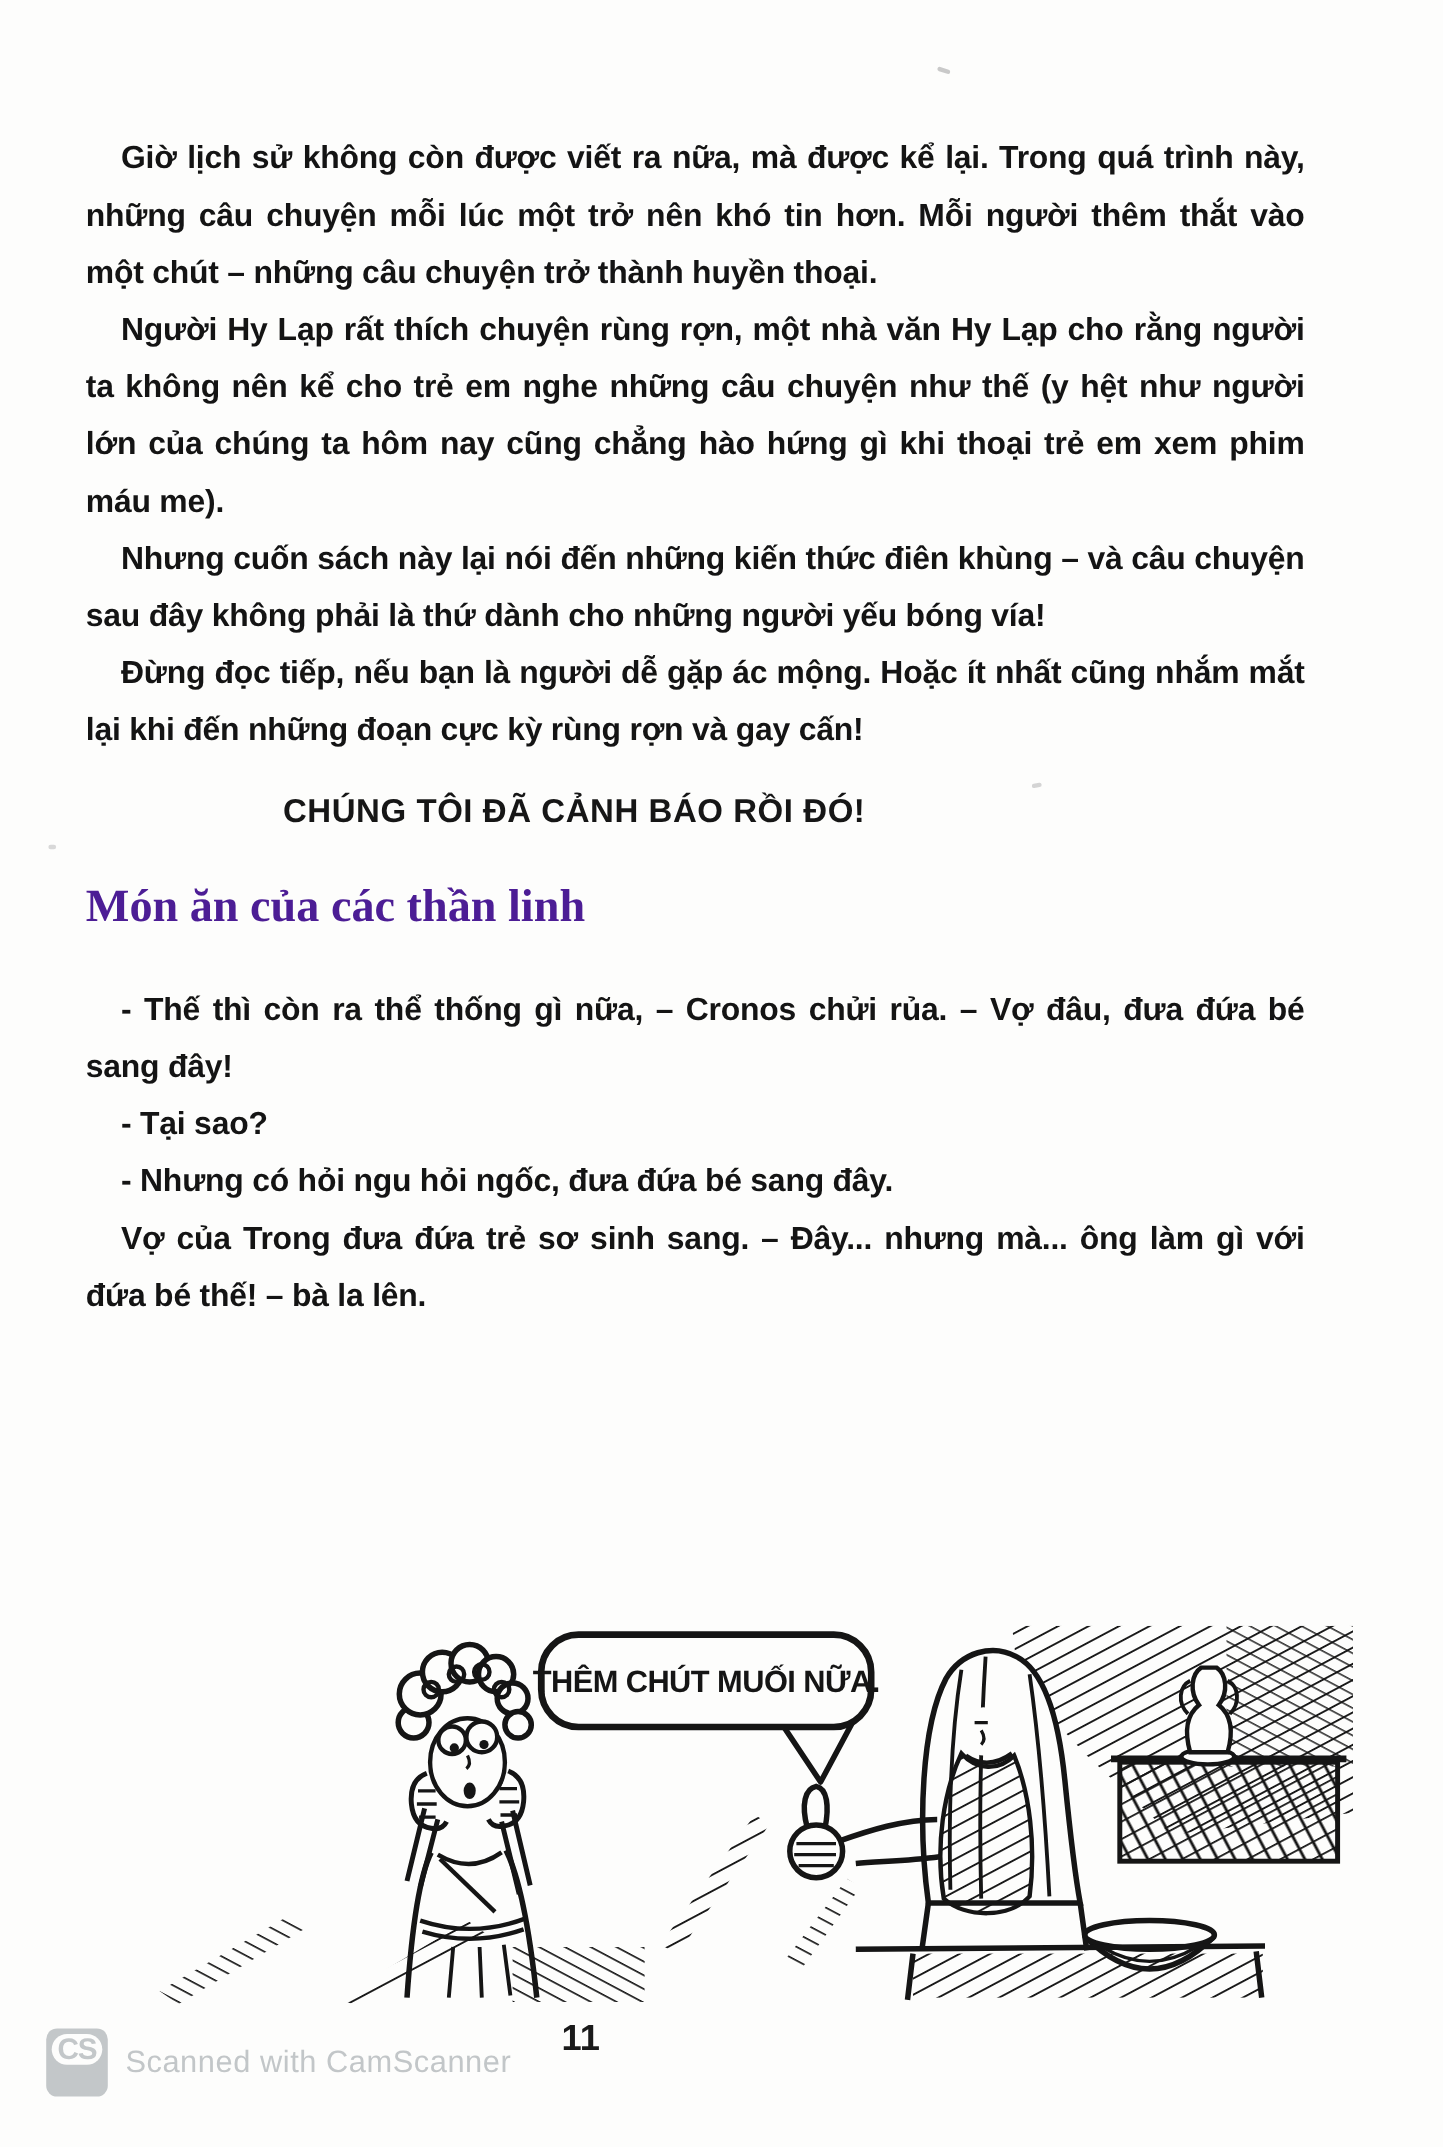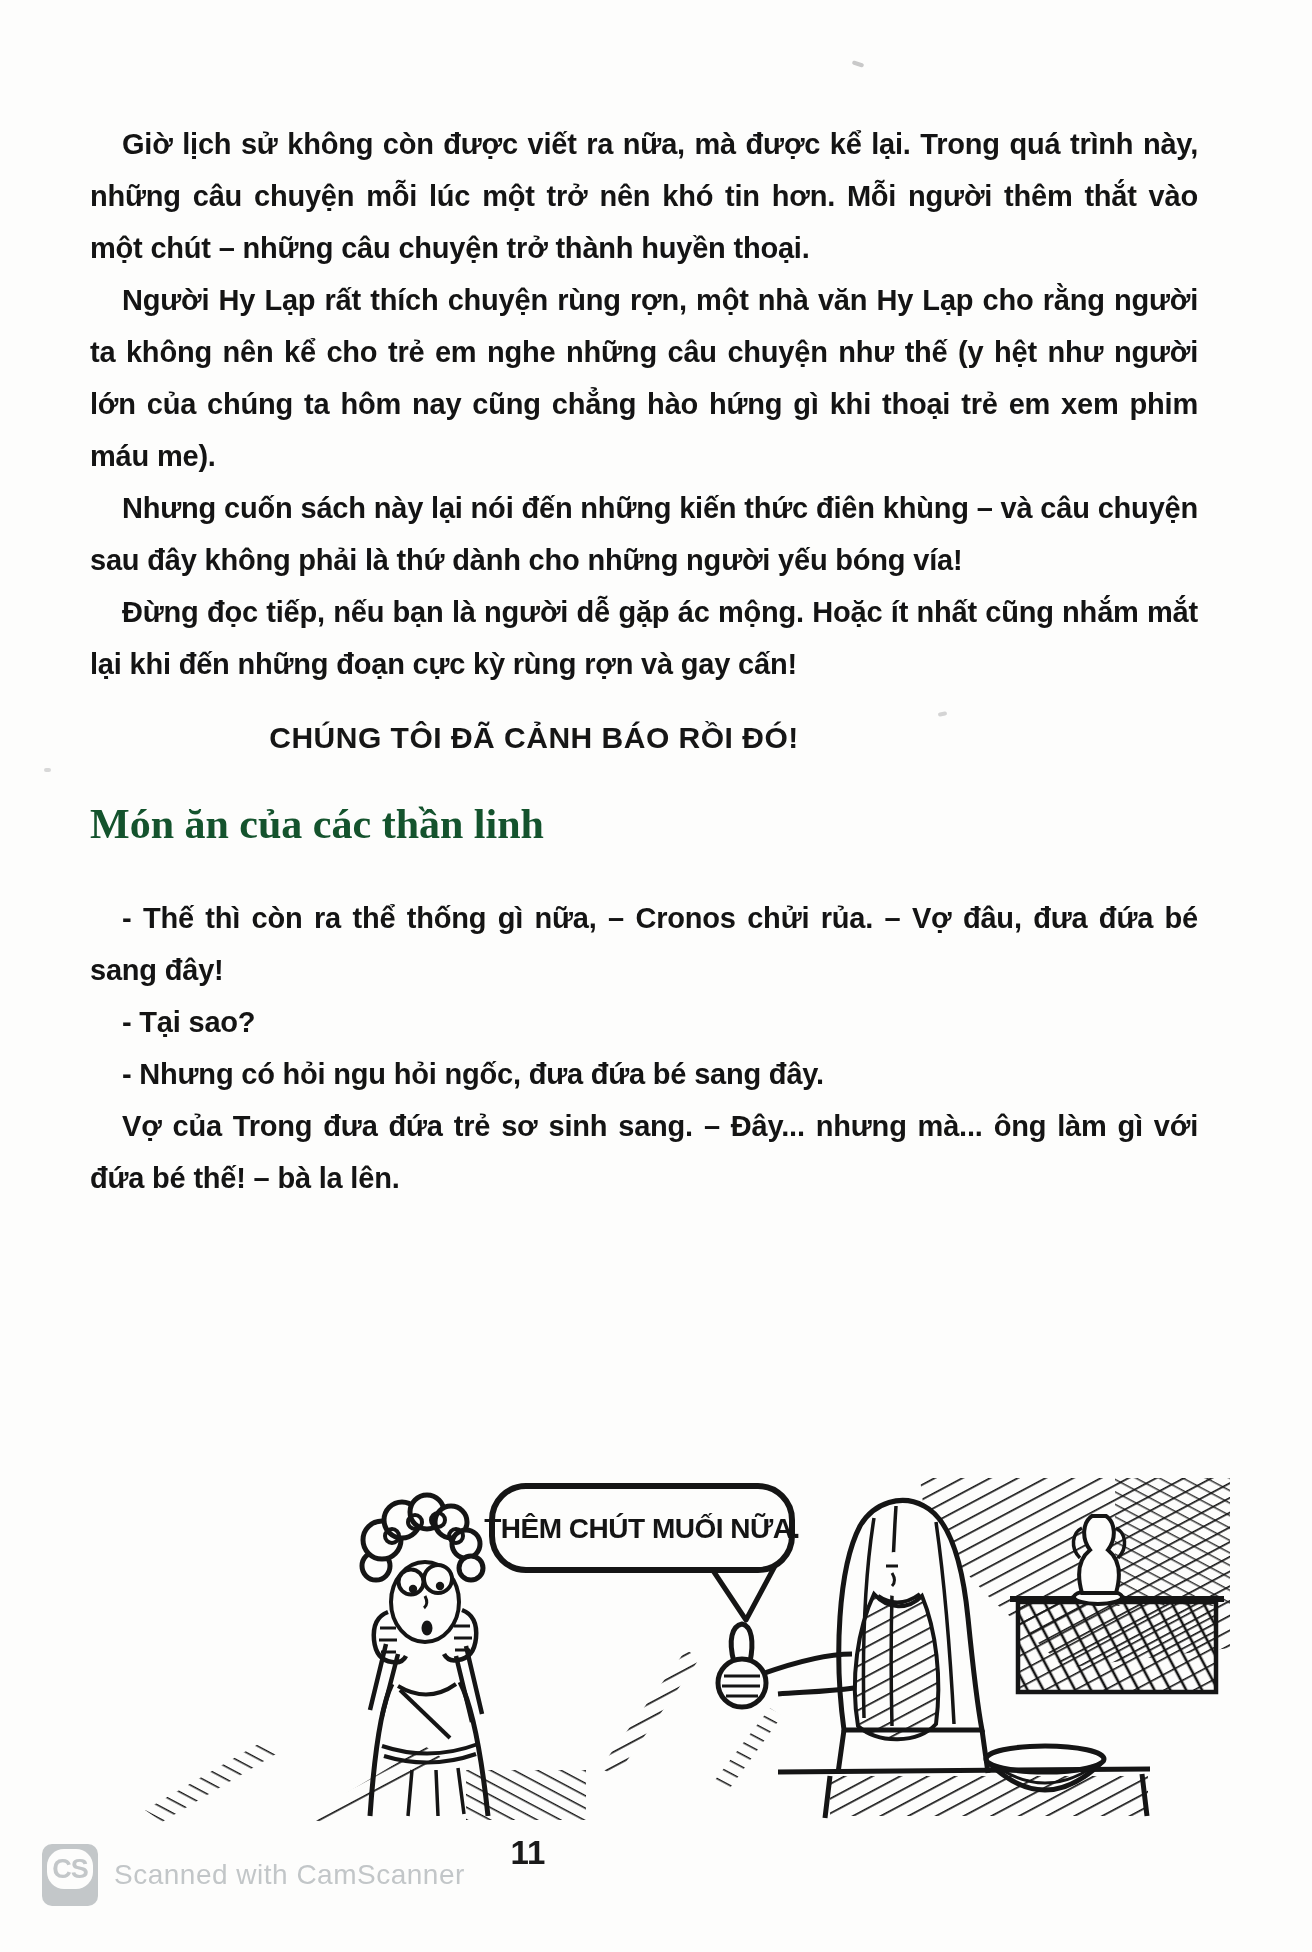--- a/index.html
+++ b/index.html
@@ -9,21 +9,20 @@
     background:#fdfdfc;
     overflow:hidden;
     font-family:"Liberation Sans",sans-serif;
     color:#121212;
   }
   
   .text-col{
     position:absolute;
     left:78px;top:118px;
     width:1108px;
-    margin-left:12px;
   }
   .text-col p.body{
     margin:0;
     font-size:29px;
     line-height:52px;
     font-weight:700;
     letter-spacing:-0.2px;
     text-align:justify;
     text-indent:32px;
     color:#141414;
@@ -38,21 +37,21 @@
     letter-spacing:0.5px;
     color:#161616;
   }
   .heading{
     margin:34px 0 42px 0;
     font-family:"Liberation Serif",serif;
     font-size:42px;
     line-height:52px;
     font-weight:700;
     letter-spacing:0;
-    color:#14532d;
+    color:#4c1d95;
   }
   
   .illustration{
     position:absolute;
     left:130px;top:1478px;
     width:1100px;height:345px;
   }
   .illustration svg{display:block;width:100%;height:100%;}
   
   .page-number{
@@ -73,21 +72,21 @@
   }
   .cs-badge{
     position:relative;
     width:56px;height:62px;
     background:#c3c7c9;
     border-radius:10px;
     flex:0 0 auto;
   }
   .cs-inner{
     position:absolute;
-    left:5px;top:5px;right:5px;height:40px;
+    left:5px;top:5px;right:5px;height:28px;
     background:#fdfdfc;
     border-radius:17px;
     display:flex;align-items:center;justify-content:center;
     font-size:27px;
     font-weight:700;
     color:#c3c7c9;
     letter-spacing:-1px;
   }
   .wm-text{
     font-size:28px;

